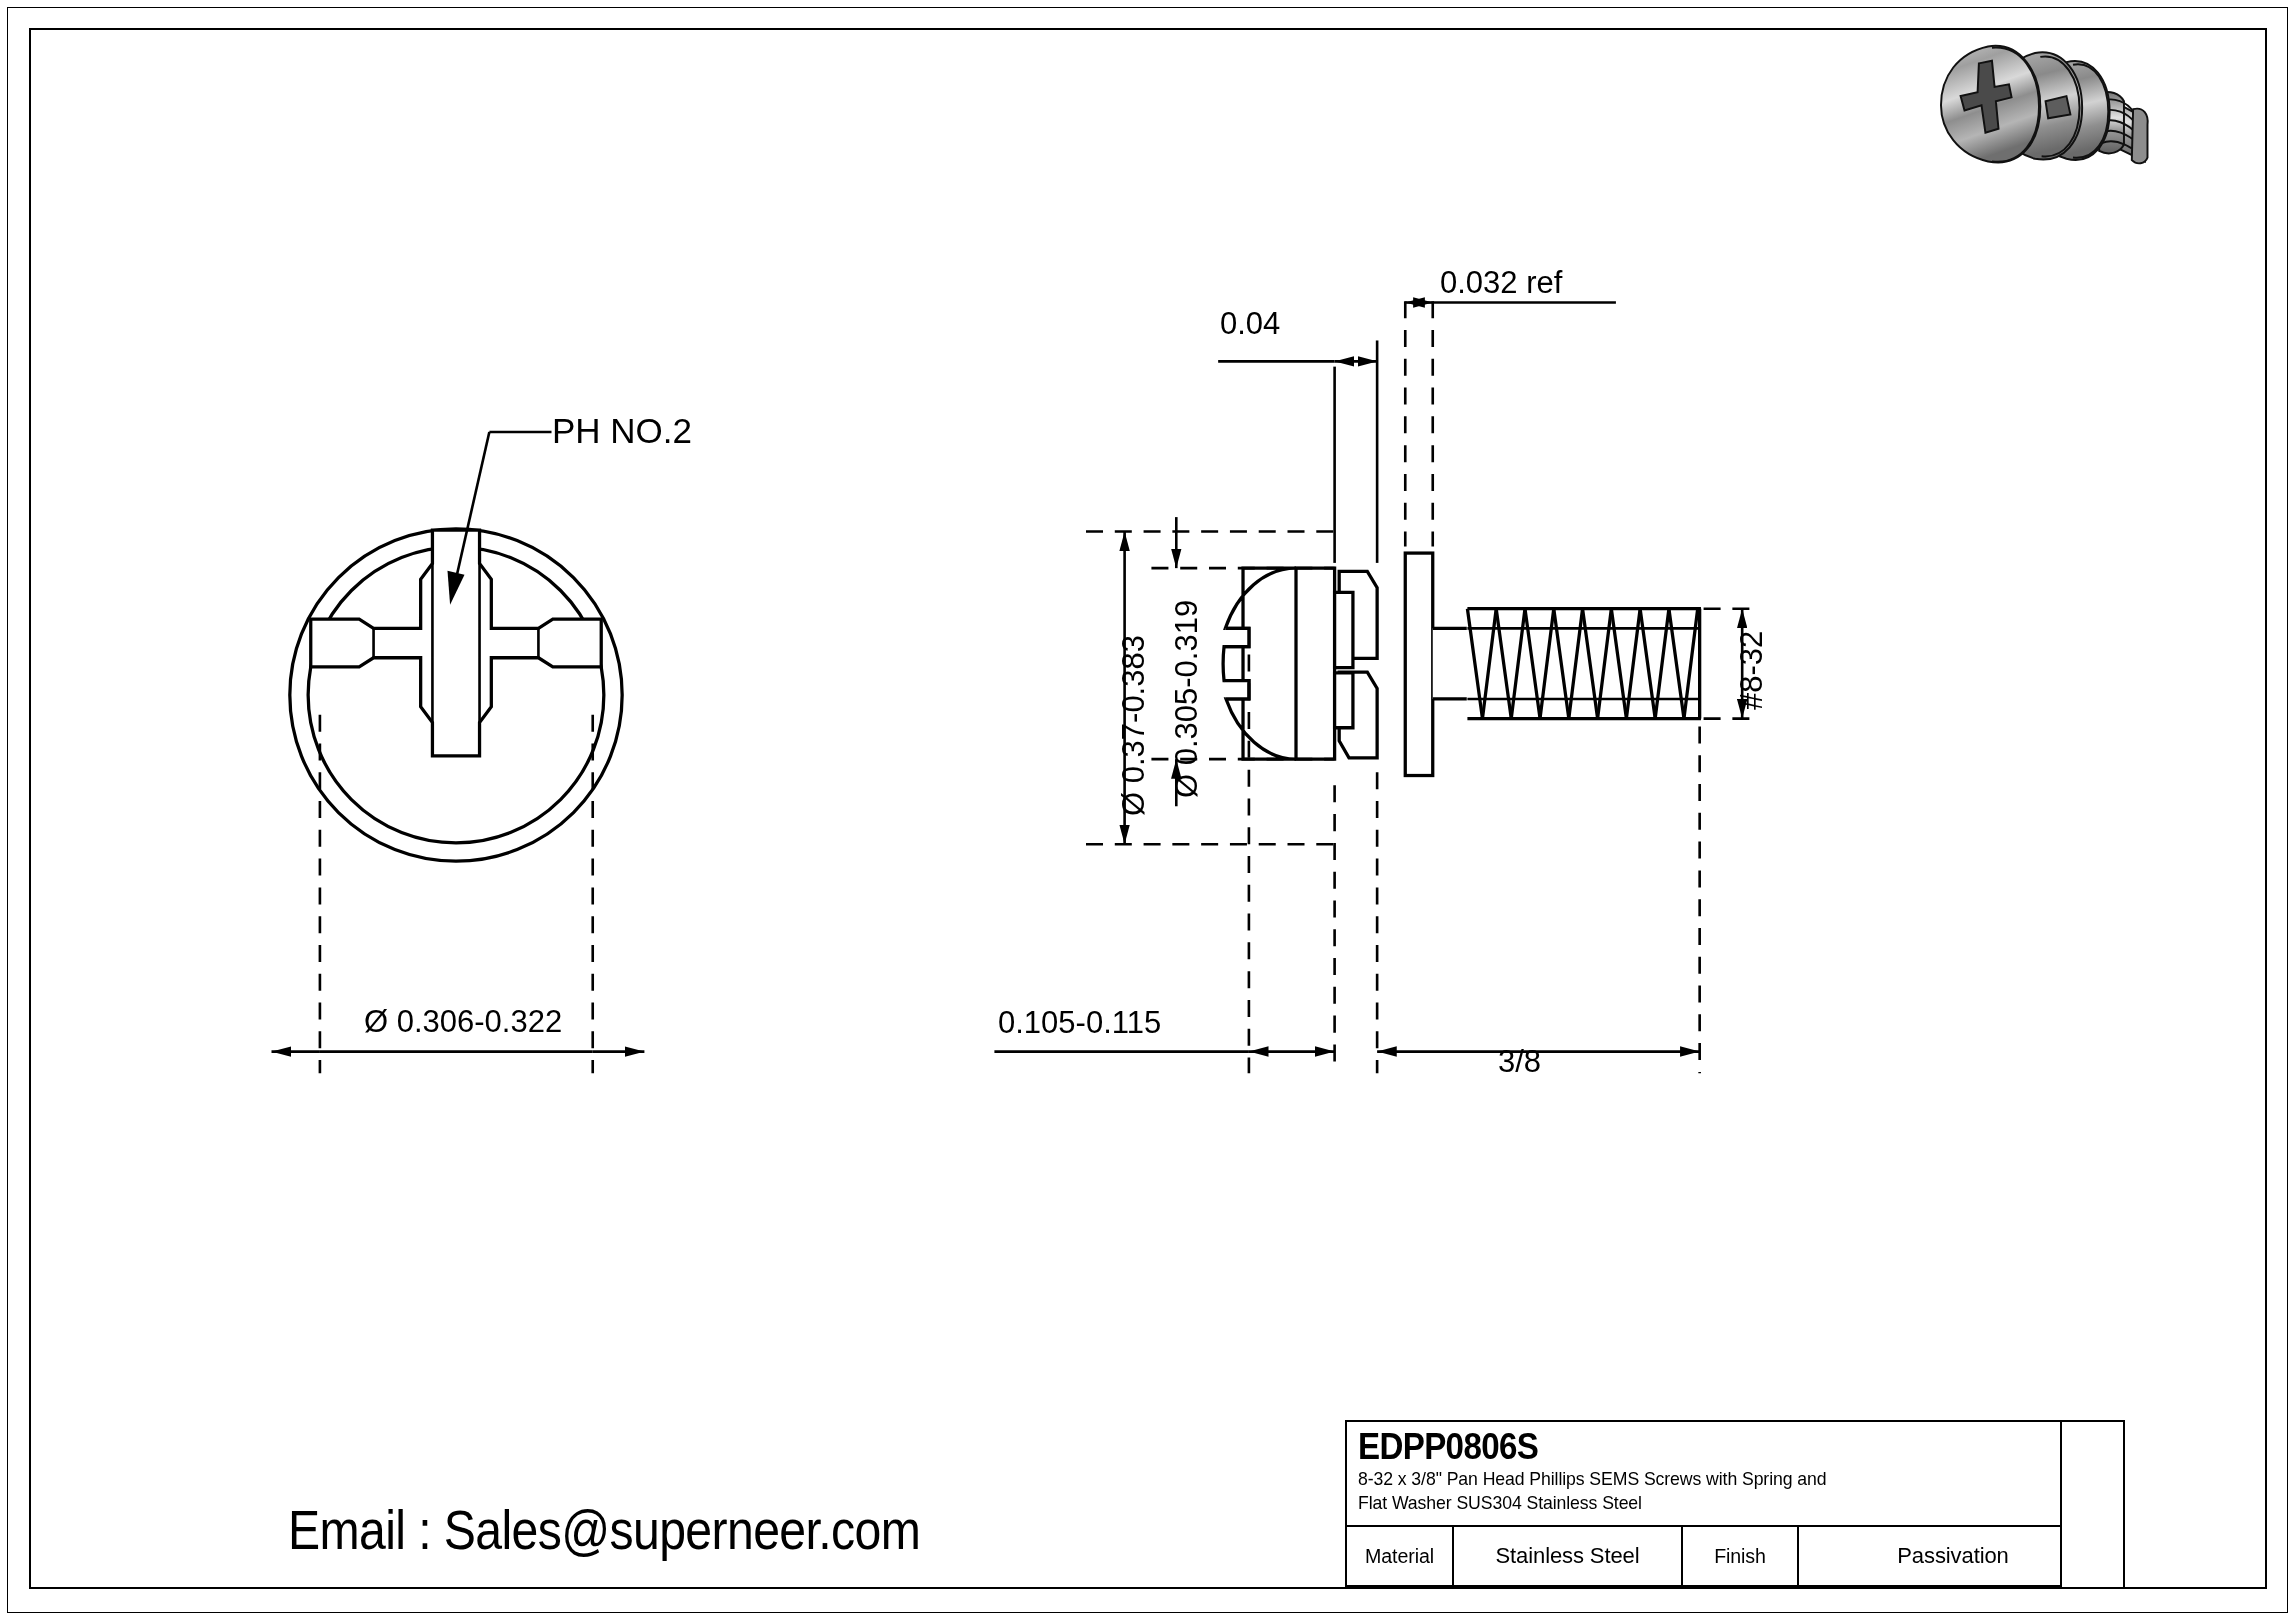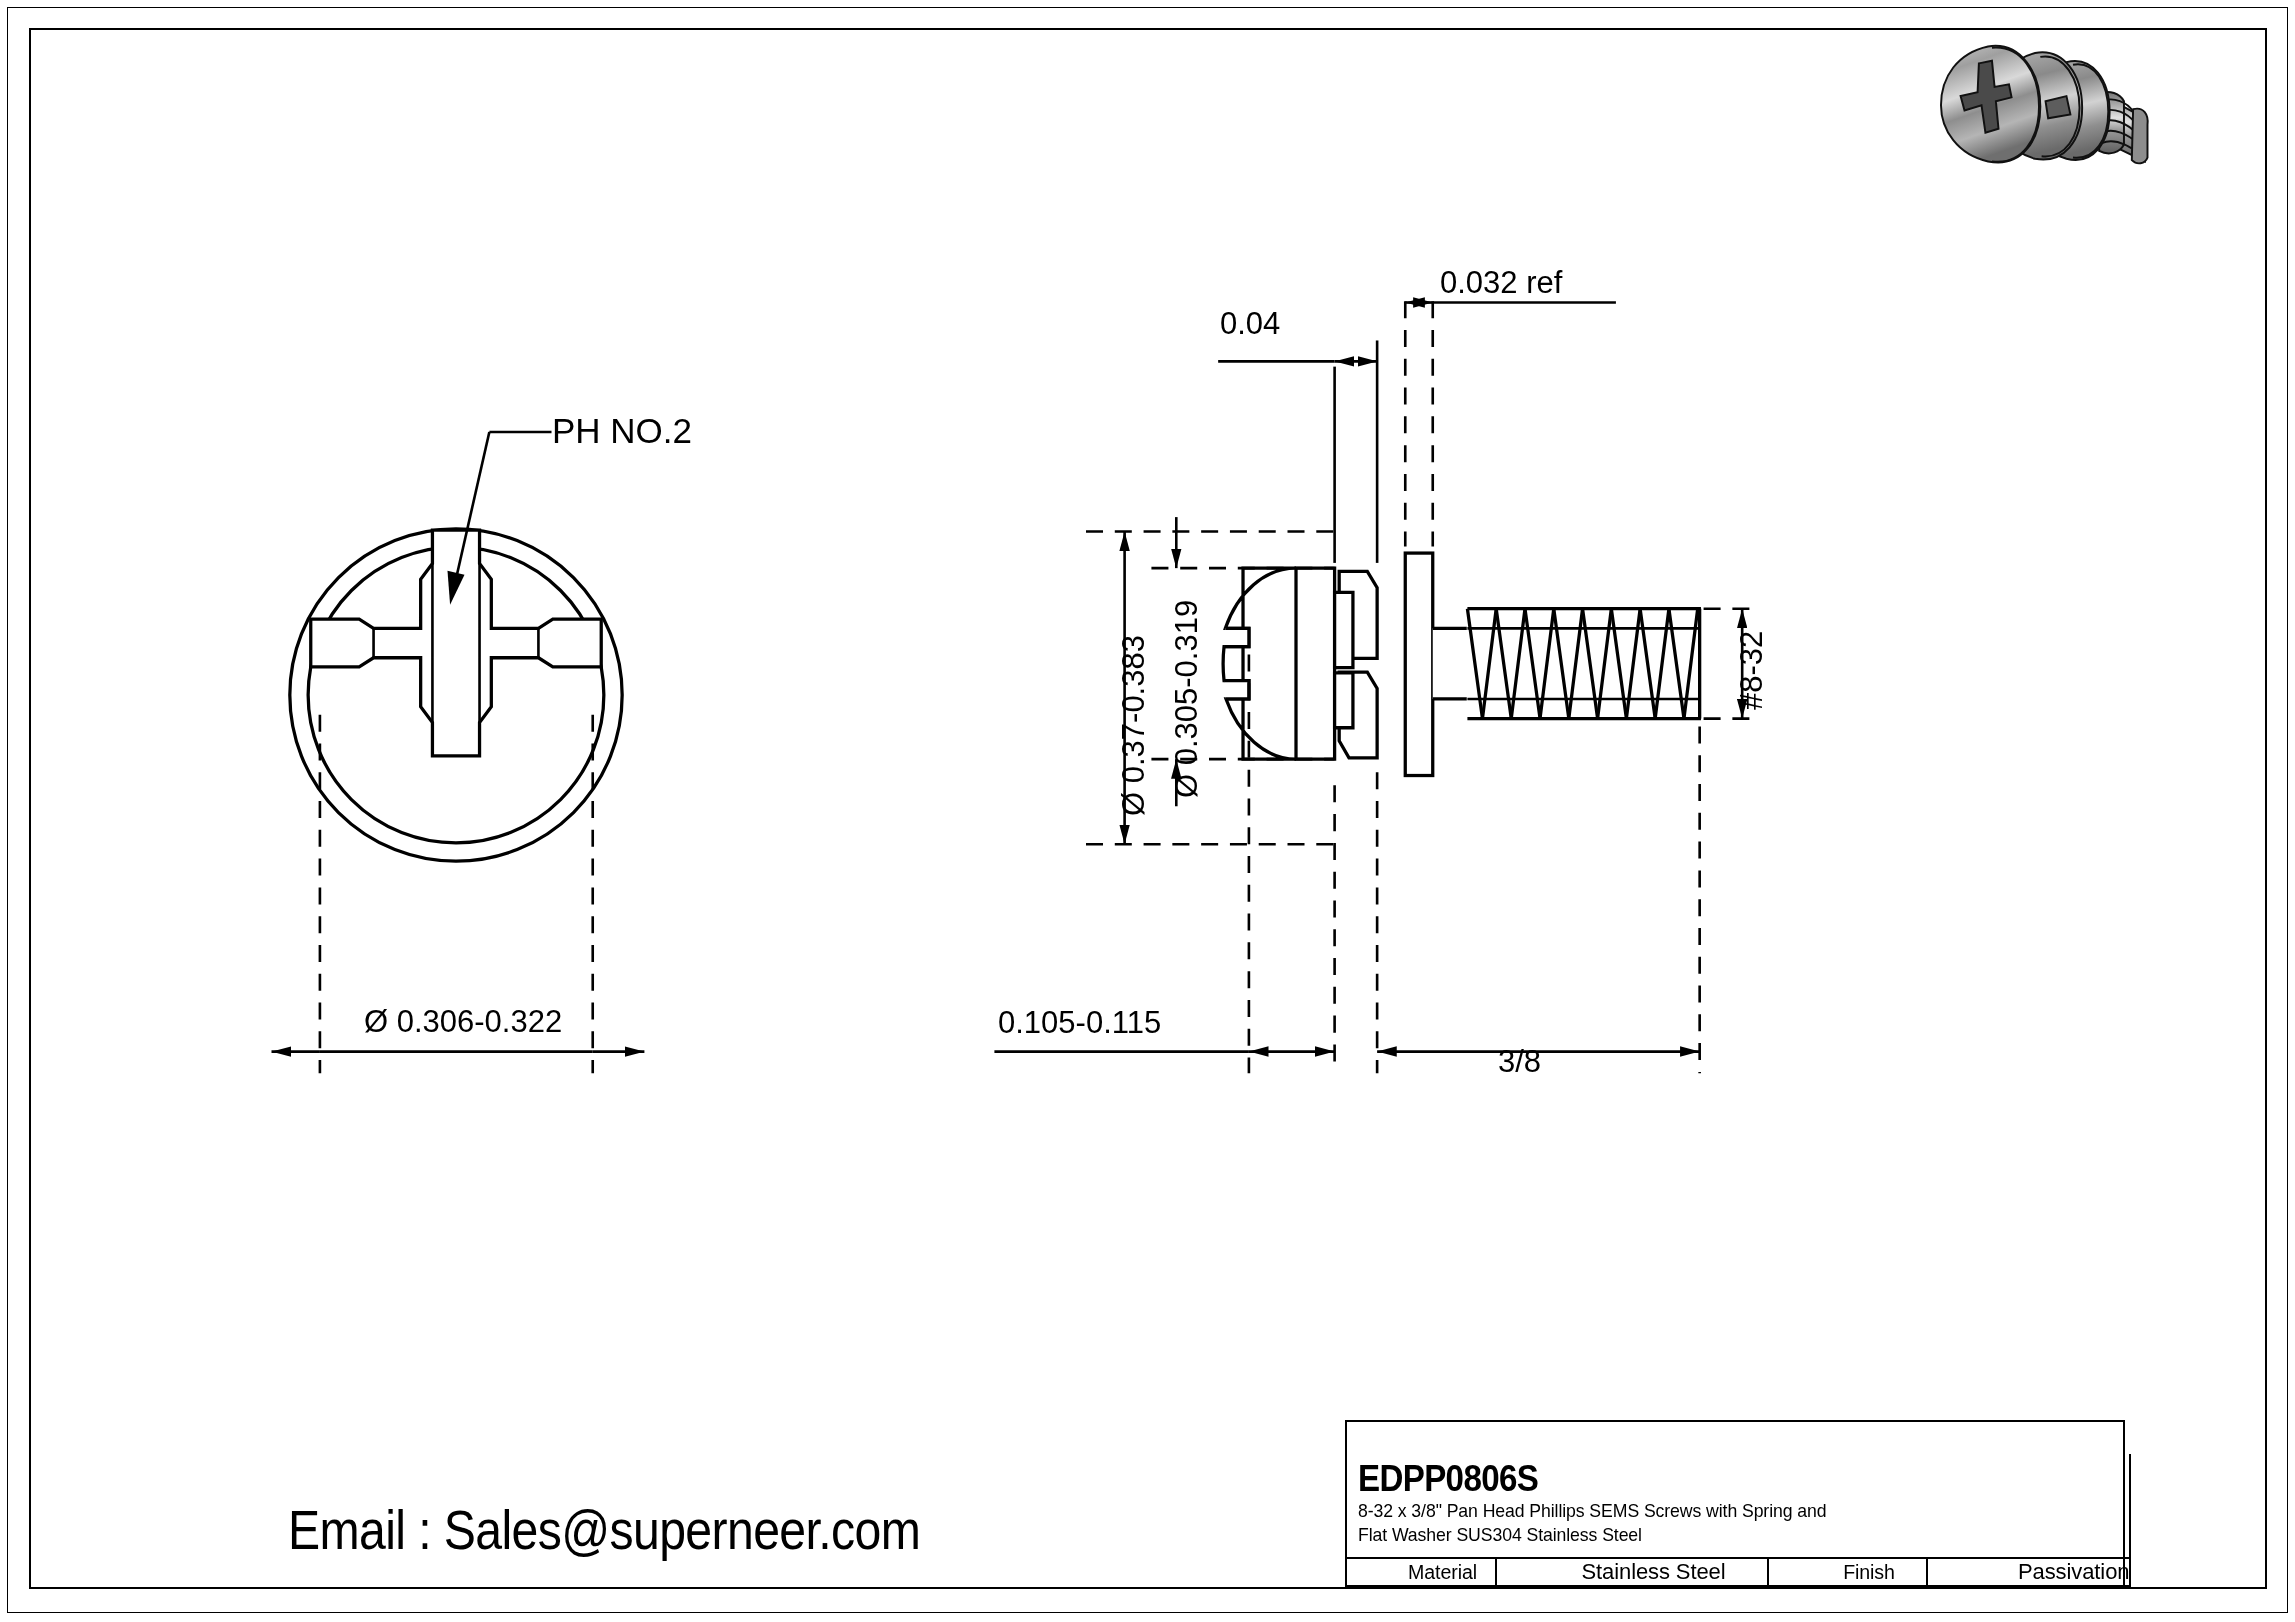--- a/index.html
+++ b/index.html
@@ -58,21 +58,20 @@
   #title-block {
     position: absolute;
     left: 1345px;
     top: 1420px;
     width: 780px;
     height: 169px;
     display: flex;
     border: 2px solid #000;
     box-sizing: border-box;
     background: #fff;
-    align-items: flex-end;
   }
   #title-block-left {
     flex: 0 0 715px;
     display: flex;
     flex-direction: column;
     border-right: 2px solid #000;
     box-sizing: border-box;
   }
   #title-desc-area {
     flex: 0 0 105px;
@@ -112,21 +111,20 @@
   .spec-row:first-child { border-bottom: 2px solid #000; }
   .spec-cell {
     display: flex;
     align-items: center;
     justify-content: center;
     font-family: "Liberation Sans Narrow", "Liberation Sans", sans-serif;
     font-size: 19.6px;
     letter-spacing: -0.1px;
     box-sizing: border-box;
     white-space: nowrap;
-    margin-left: 43px;
   }
   .cell-label  { flex: 0 0 107px; border-right: 2px solid #000; }
   .cell-value1 { flex: 0 0 229px; border-right: 2px solid #000; font-size: 22px; }
   .cell-label2 { flex: 0 0 116px; border-right: 2px solid #000; }
   .cell-value2 { flex: 1 1 auto; font-size: 22px; padding-left: 47px; }
   .cell-url    { flex: 1 1 auto; color: #1b8fd4; font-size: 19.6px; }
   .cell-blank  { flex: 0 0 116px; border-right: 2px solid #000; }
 
   #title-block-right {
     flex: 1 1 auto;

